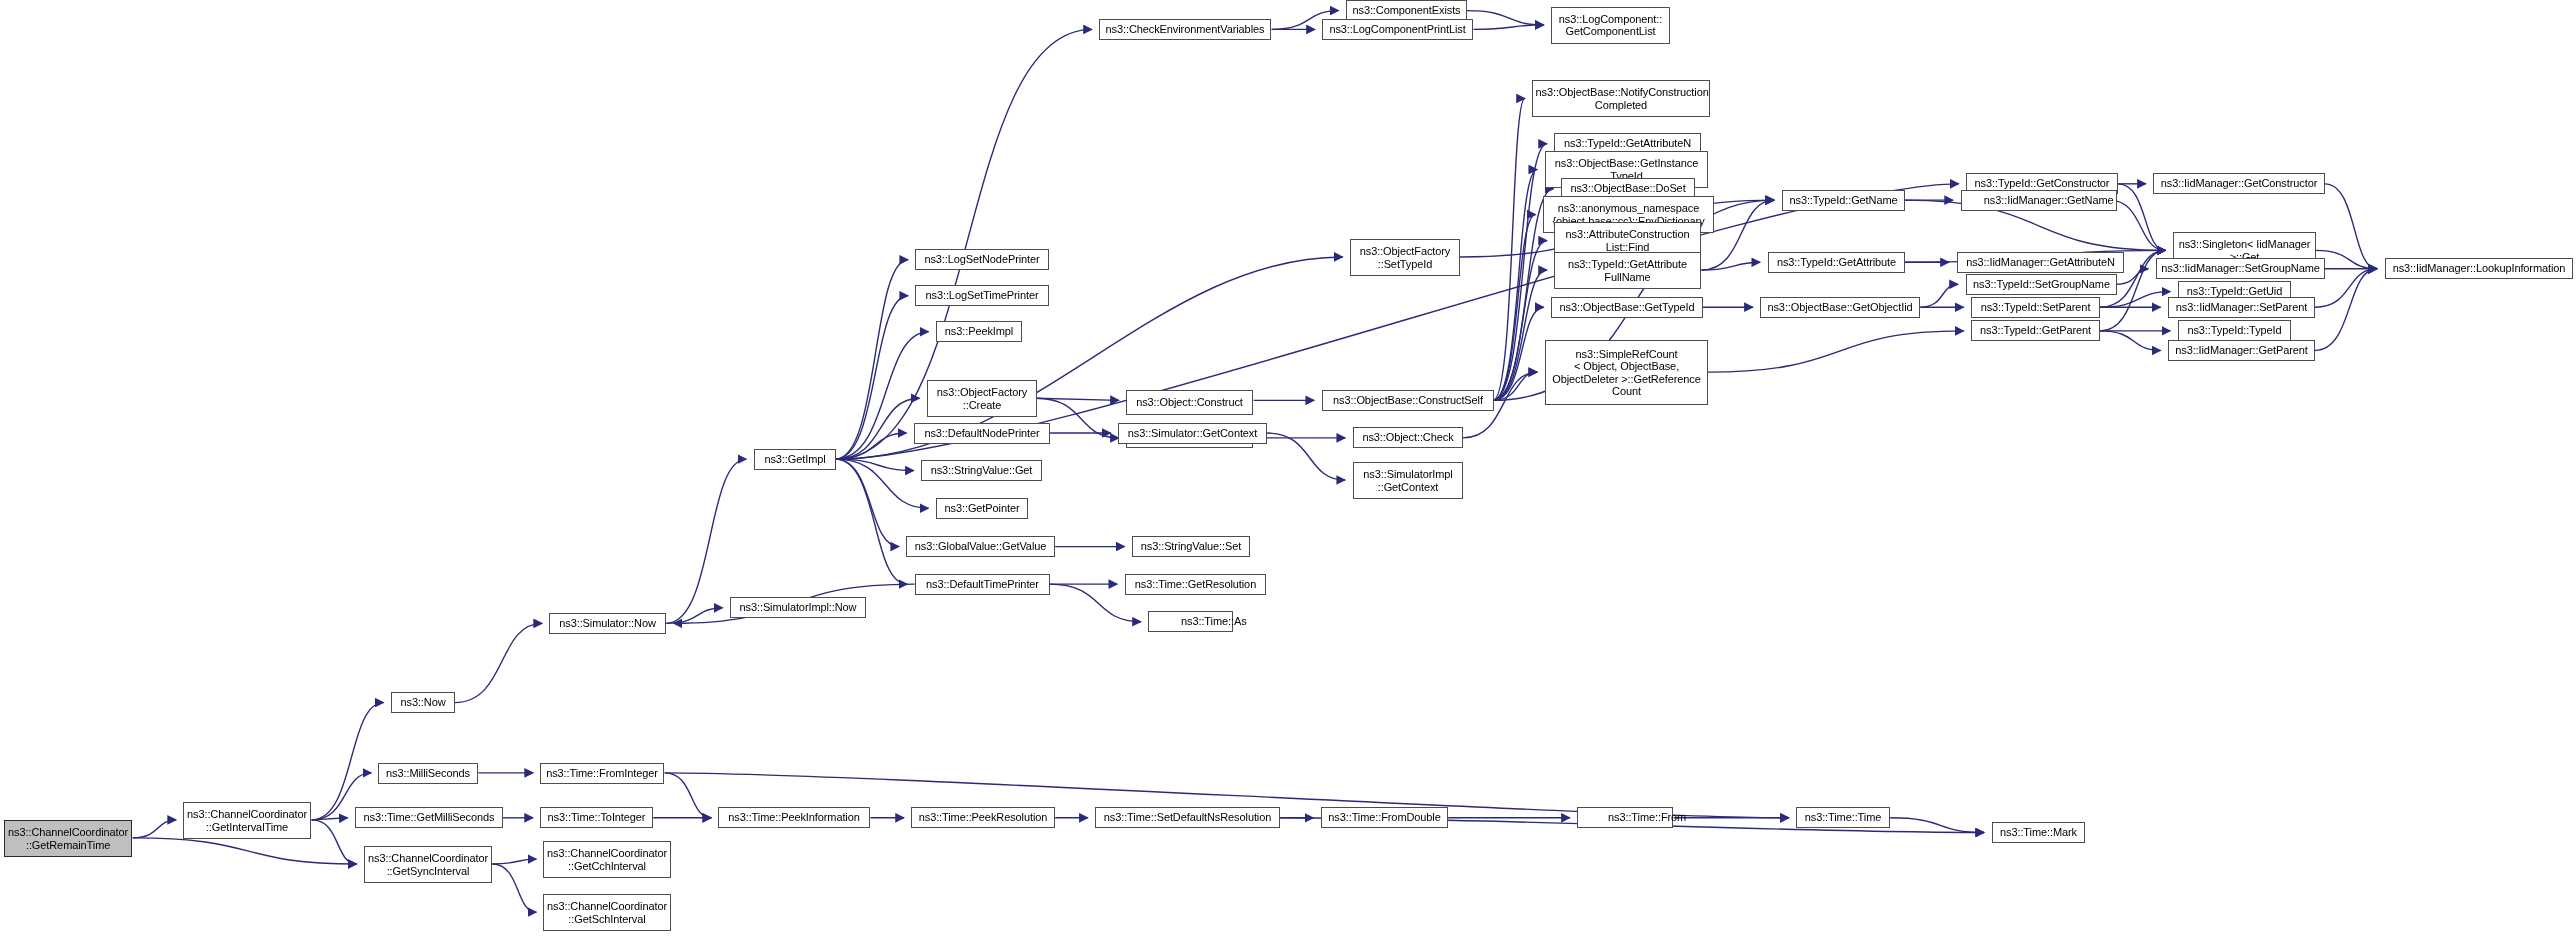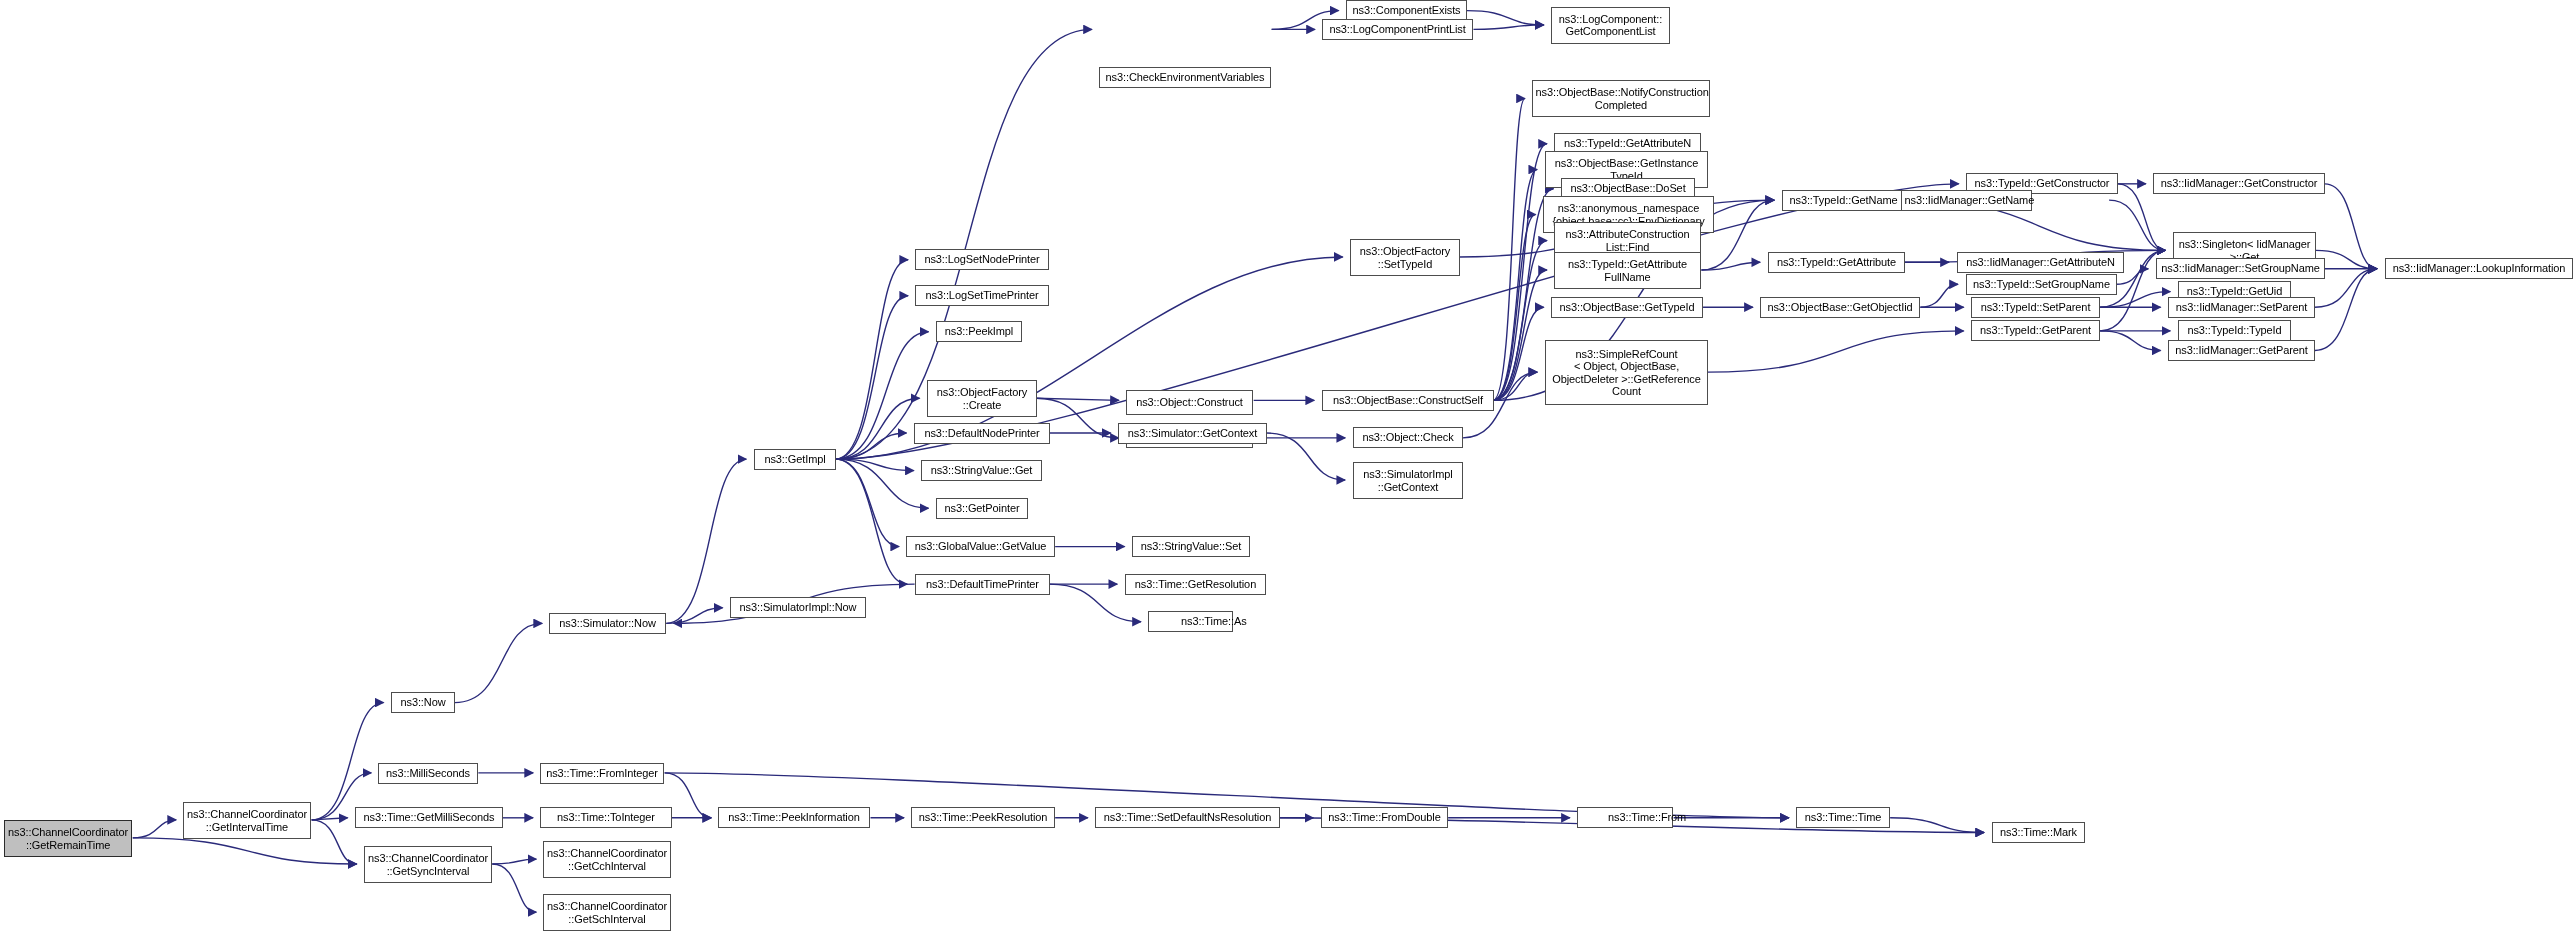--- a/index.html
+++ b/index.html
@@ -136,39 +136,39 @@
       </g>
   </svg>
   <div id="node-layer">
       <div class="node highlight" style="left: 4.1px; top: 820px; width: 128px; height: 37px;"><span>ns3::ChannelCoordinator
 ::GetRemainTime</span></div>
       <div class="node" style="left: 183px; top: 802px; width: 128px; height: 37px;"><span>ns3::ChannelCoordinator
 ::GetIntervalTime</span></div>
       <div class="node" style="left: 378px; top: 763px; width: 100px; height: 21px;"><span>ns3::MilliSeconds</span></div>
       <div class="node" style="left: 540px; top: 763px; width: 124px; height: 21px;"><span>ns3::Time::FromInteger</span></div>
       <div class="node" style="left: 355px; top: 807px; width: 148px; height: 21px;"><span>ns3::Time::GetMilliSeconds</span></div>
-      <div class="node" style="left: 540px; top: 807px; width: 132px; height: 21px; align-items: center;"><span>ns3::Time::ToInteger</span></div>
+      <div class="node" style="left: 540px; top: 807px; width: 113px; height: 21px; align-items: center;"><span>ns3::Time::ToInteger</span></div>
       <div class="node" style="left: 718px; top: 807px; width: 152px; height: 21px;"><span>ns3::Time::PeekInformation</span></div>
       <div class="node" style="left: 911px; top: 807px; width: 144px; height: 21px;"><span>ns3::Time::PeekResolution</span></div>
       <div class="node" style="left: 1095px; top: 807px; width: 185px; height: 21px;"><span>ns3::Time::SetDefaultNsResolution</span></div>
       <div class="node" style="left: 1321px; top: 807px; width: 127px; height: 21px;"><span>ns3::Time::FromDouble</span></div>
       <div class="node" style="left: 1577px; top: 807px; width: 96px; height: 21px; padding-left: 30px;"><span>ns3::Time::From</span></div>
       <div class="node" style="left: 1796px; top: 807px; width: 94px; height: 21px;"><span>ns3::Time::Time</span></div>
       <div class="node" style="left: 1992px; top: 822px; width: 93px; height: 21px; align-items: center;"><span>ns3::Time::Mark</span></div>
       <div class="node" style="left: 364px; top: 846px; width: 128px; height: 37px;"><span>ns3::ChannelCoordinator
 ::GetSyncInterval</span></div>
       <div class="node" style="left: 543px; top: 841px; width: 128px; height: 37px;"><span>ns3::ChannelCoordinator
 ::GetCchInterval</span></div>
       <div class="node" style="left: 543px; top: 894px; width: 128px; height: 37px;"><span>ns3::ChannelCoordinator
 ::GetSchInterval</span></div>
       <div class="node" style="left: 391px; top: 692px; width: 64px; height: 21px;"><span>ns3::Now</span></div>
       <div class="node" style="left: 549px; top: 613px; width: 117px; height: 21px;"><span>ns3::Simulator::Now</span></div>
       <div class="node" style="left: 730px; top: 597px; width: 136px; height: 21px;"><span>ns3::SimulatorImpl::Now</span></div>
       <div class="node" style="left: 754px; top: 449px; width: 82px; height: 21px;"><span>ns3::GetImpl</span></div>
-      <div class="node" style="left: 1099px; top: 19px; width: 172px; height: 21px; margin-top: 48px;"><span>ns3::CheckEnvironmentVariables</span></div>
+      <div class="node" style="left: 1099px; top: 19px; width: 172px; height: 21px;"><span>ns3::CheckEnvironmentVariables</span></div>
       <div class="node" style="left: 1346px; top: 0px; width: 121px; height: 21px;"><span>ns3::ComponentExists</span></div>
       <div class="node" style="left: 1322px; top: 19px; width: 151px; height: 21px;"><span>ns3::LogComponentPrintList</span></div>
       <div class="node" style="left: 1551px; top: 6.5px; width: 119px; height: 37px;"><span>ns3::LogComponent::
 GetComponentList</span></div>
       <div class="node" style="left: 915px; top: 249px; width: 134px; height: 21px;"><span>ns3::LogSetNodePrinter</span></div>
       <div class="node" style="left: 915px; top: 285px; width: 134px; height: 21px;"><span>ns3::LogSetTimePrinter</span></div>
       <div class="node" style="left: 936px; top: 321px; width: 86px; height: 21px;"><span>ns3::PeekImpl</span></div>
       <div class="node" style="left: 927px; top: 380px; width: 110px; height: 37px;"><span>ns3::ObjectFactory
 ::Create</span></div>
       <div class="node" style="left: 1126px; top: 390px; width: 127px; height: 25px;"><span>ns3::Object::Construct</span></div>
@@ -202,21 +202,21 @@
 FullName</span></div>
       <div class="node" style="left: 1551px; top: 297px; width: 152px; height: 21px;"><span>ns3::ObjectBase::GetTypeId</span></div>
       <div class="node" style="left: 1545px; top: 340px; width: 163px; height: 65px;"><span>ns3::SimpleRefCount
 &lt; Object, ObjectBase,
  ObjectDeleter &gt;::GetReference
 Count</span></div>
       <div class="node" style="left: 1782px; top: 190px; width: 123px; height: 21px;"><span>ns3::TypeId::GetName</span></div>
       <div class="node" style="left: 1768px; top: 252px; width: 137px; height: 21px;"><span>ns3::TypeId::GetAttribute</span></div>
       <div class="node" style="left: 1760px; top: 297px; width: 160px; height: 21px;"><span>ns3::ObjectBase::GetObjectIid</span></div>
       <div class="node" style="left: 1966px; top: 173px; width: 152px; height: 21px;"><span>ns3::TypeId::GetConstructor</span></div>
-      <div class="node" style="left: 1901px; top: 190px; width: 131px; height: 21px;"><span>ns3::IidManager::GetName</span></div>
+      <div class="node" style="left: 1961px; top: 190px; width: 156px; height: 21px; text-align: right;"><span>ns3::IidManager::GetName</span></div>
       <div class="node" style="left: 1957px; top: 252px; width: 167px; height: 21px;"><span>ns3::IidManager::GetAttributeN</span></div>
       <div class="node" style="left: 1966px; top: 274px; width: 151px; height: 21px;"><span>ns3::TypeId::SetGroupName</span></div>
       <div class="node" style="left: 1971px; top: 297px; width: 129px; height: 21px;"><span>ns3::TypeId::SetParent</span></div>
       <div class="node" style="left: 1971px; top: 320px; width: 129px; height: 21px;"><span>ns3::TypeId::GetParent</span></div>
       <div class="node" style="left: 2153px; top: 173px; width: 172px; height: 21px;"><span>ns3::IidManager::GetConstructor</span></div>
       <div class="node" style="left: 2173px; top: 232px; width: 143px; height: 37px;"><span>ns3::Singleton&lt; IidManager
 &gt;::Get</span></div>
       <div class="node" style="left: 2156px; top: 258px; width: 169px; height: 21px;"><span>ns3::IidManager::SetGroupName</span></div>
       <div class="node" style="left: 2178px; top: 281px; width: 113px; height: 21px;"><span>ns3::TypeId::GetUid</span></div>
       <div class="node" style="left: 2168px; top: 297px; width: 147px; height: 21px;"><span>ns3::IidManager::SetParent</span></div>

